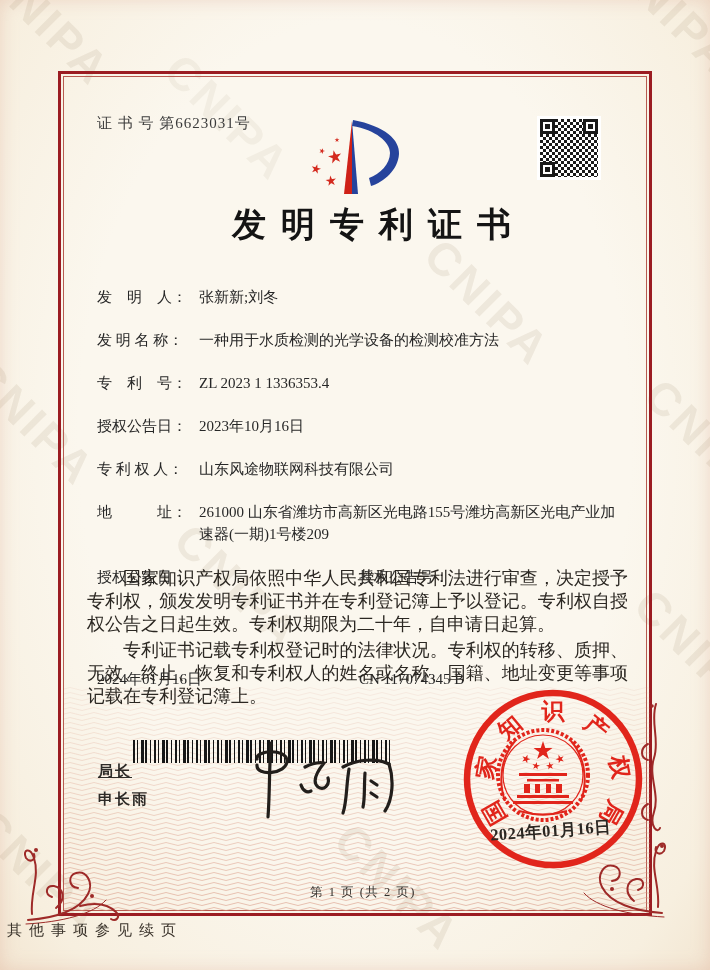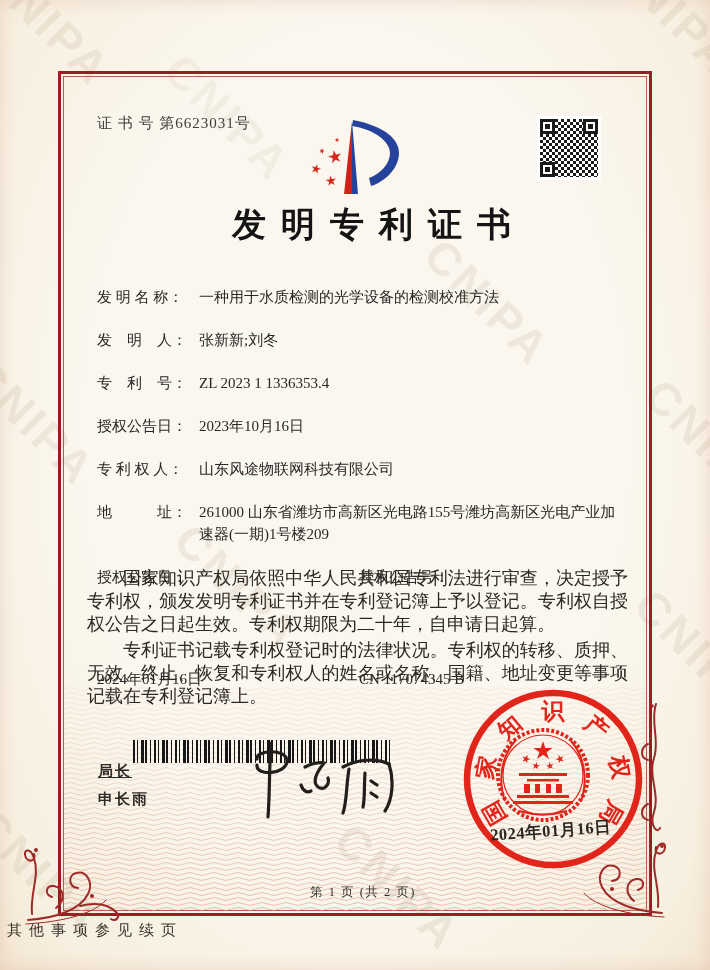--- a/index.html
+++ b/index.html
@@ -171,26 +171,26 @@
           <path d="M0 3 q6 -3 12 0 q6 3 12 0 q6 -3 12 0 q6 3 12 0 q6 -3 12 0 q6 3 12 0 q6 -3 12 0 q6 3 12 0 q6 -3 12 0 q6 3 12 0 q6 -3 12 0 q6 3 12 0 q6 -3 12 0 q6 3 12 0 q6 -3 12 0 q6 3 12 0 q6 -3 12 0 q6 3 12 0 q6 -3 12 0 q6 3 12 0 q6 -3 12 0 q6 3 12 0 q6 -3 12 0 q6 3 12 0 q6 -3 12 0 q6 3 12 0 q6 -3 12 0 q6 3 12 0 q6 -3 12 0 q6 3 12 0 q6 -3 12 0 q6 3 12 0 q6 -3 12 0 q6 3 12 0 q6 -3 12 0 q6 3 12 0 q6 -3 12 0 q6 3 12 0 q6 -3 12 0 q6 3 12 0 q6 -3 12 0 q6 3 12 0 q6 -3 12 0 q6 3 12 0 q6 -3 12 0 q6 3 12 0 q6 -3 12 0 q6 3 12 0 q6 -3 12 0 q6 3 12 0" transform="translate(0 220)" opacity="0.678"></path>
         </g>
     </svg>
 
     <div class="cert-no">证 书 号 第6623031号</div>
 
     <div class="cert-title">发明专利证书</div>
 
     <div class="content-fields">
       <div class="field-row">
+        <span class="field-label">发　明　人：</span>
+        <span class="field-value">张新新;刘冬</span>
+      </div>
+      <div class="field-row">
         <span class="field-label">发 明 名 称：</span>
         <span class="field-value">一种用于水质检测的光学设备的检测校准方法</span>
-      </div>
-      <div class="field-row">
-        <span class="field-label">发　明　人：</span>
-        <span class="field-value">张新新;刘冬</span>
       </div>
       <div class="field-row">
         <span class="field-label">专　利　号：</span>
         <span class="field-value">ZL 2023 1 1336353.4</span>
       </div>
       <div class="field-row">
         <span class="field-label">授权公告日：</span>
         <span class="field-value">2023年10月16日</span>
       </div>
       <div class="field-row">

